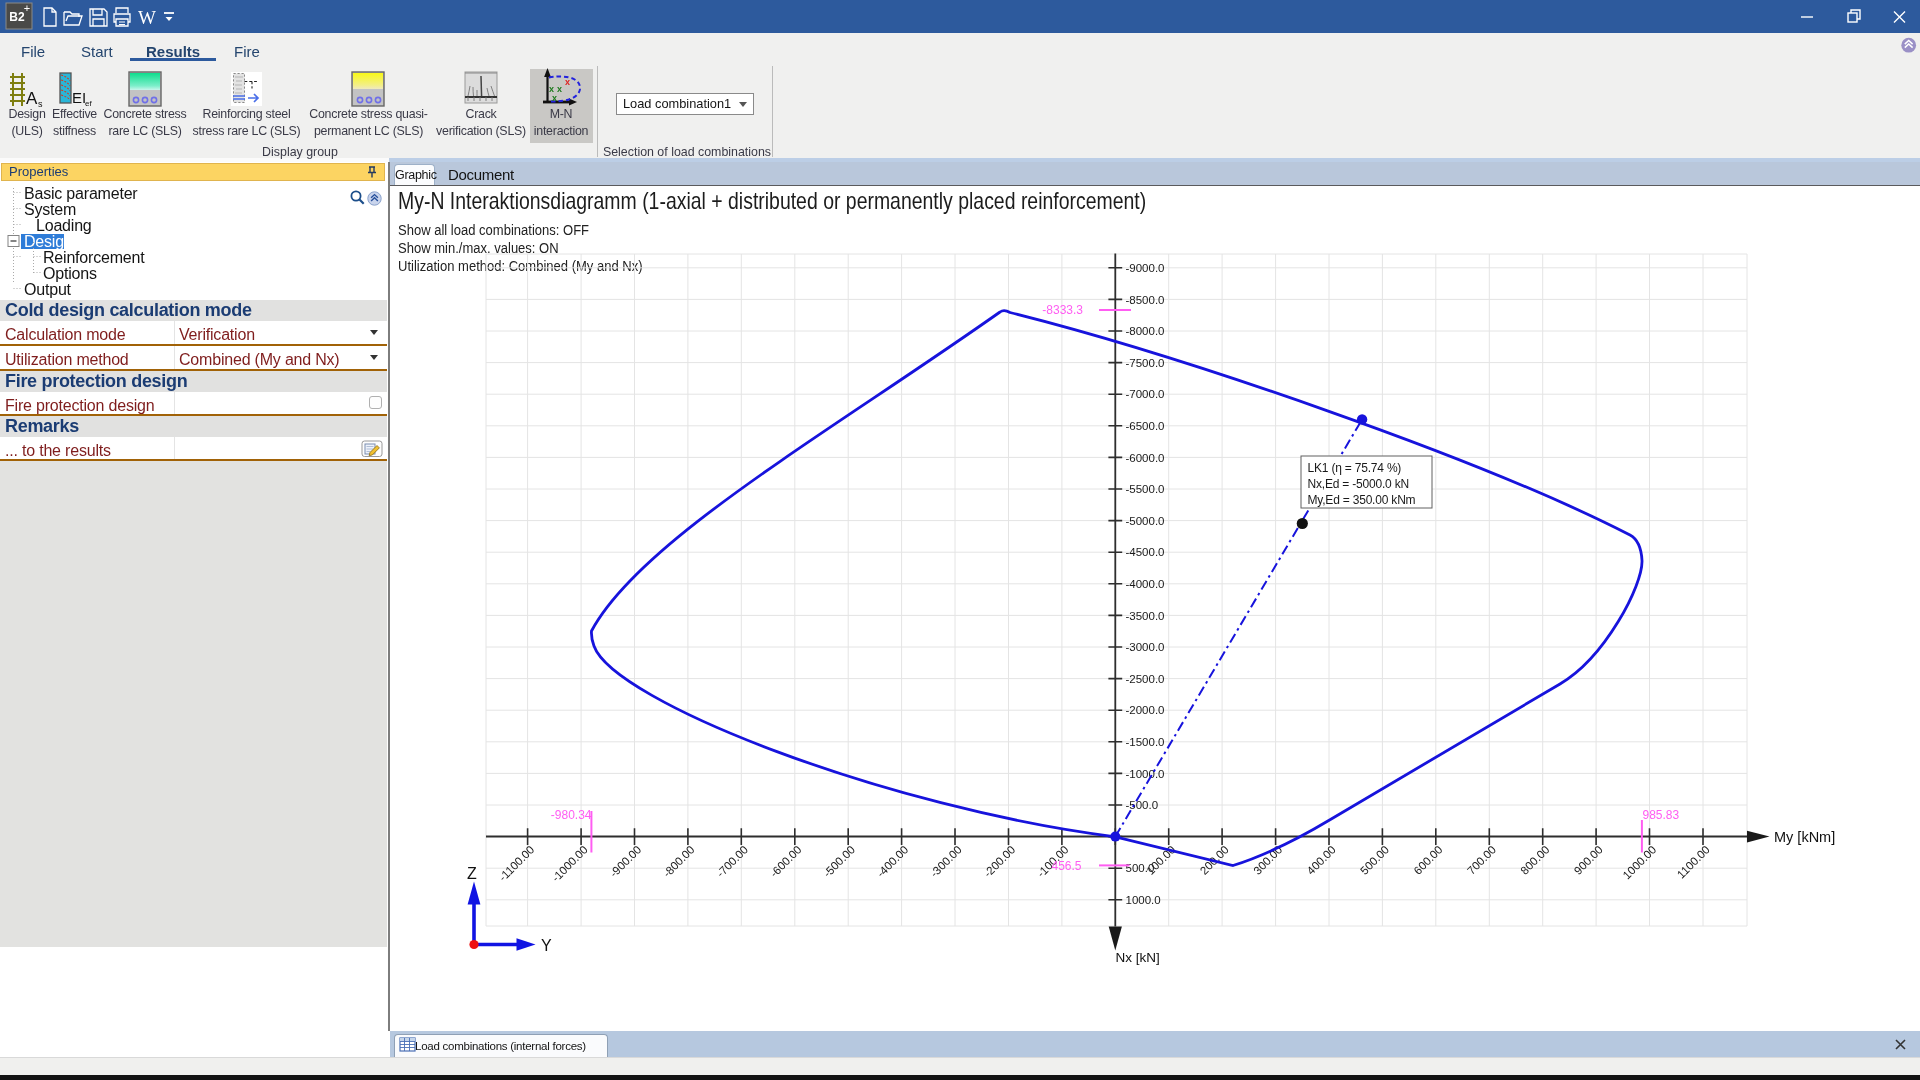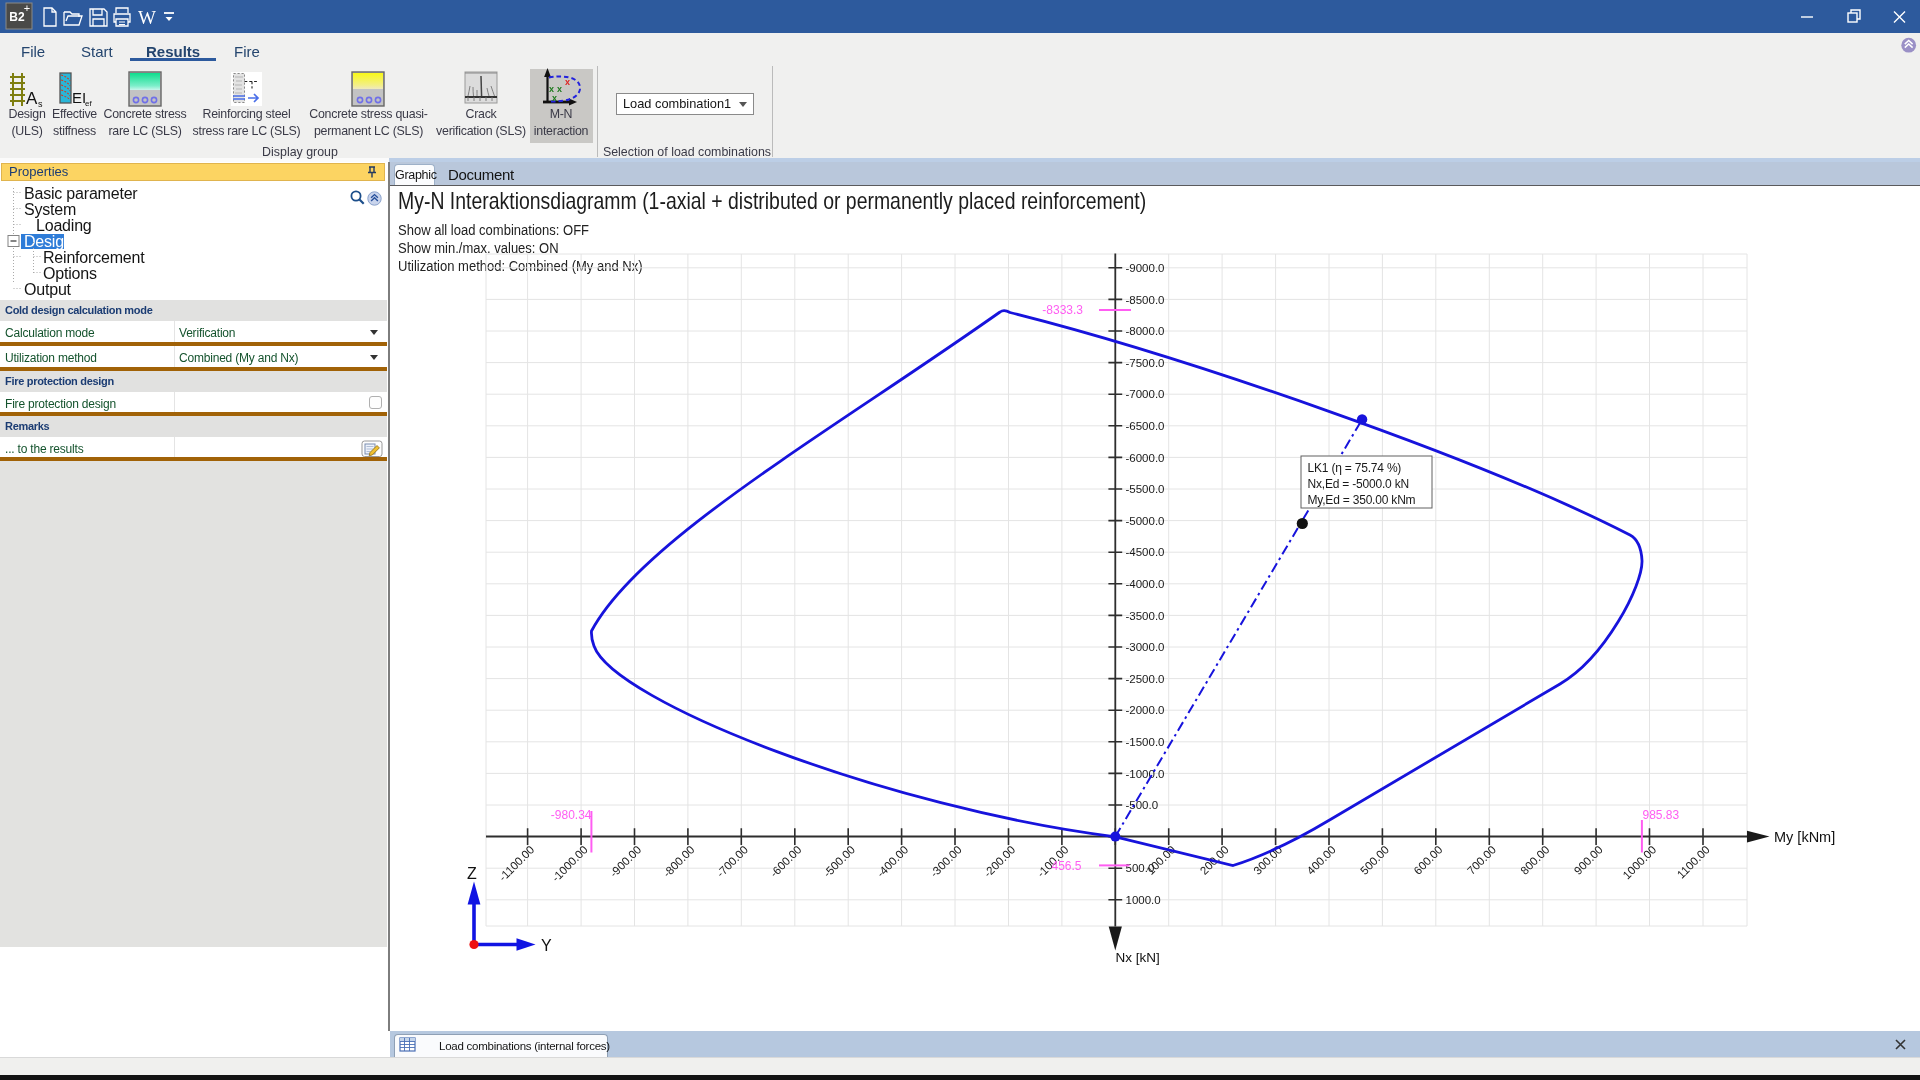--- a/index.html
+++ b/index.html
@@ -6,22 +6,22 @@
 #titlebar{left:0;top:0;width:1920px;height:33px;background:#2d5a9d}
 #menurow{left:0;top:33px;width:1920px;height:29px;background:#f0f0ef}
 #ribbon{left:0;top:62px;width:1920px;height:96px;background:#f0f0ef}
 #hairL{left:0;top:158px;width:389px;height:4px;background:#fbfbfb}
 #hairR{left:389px;top:158px;width:1531px;height:4px;background:#bccee6}
 .mtab{position:absolute;top:43px;font-size:15px;color:#24456e}
 .ritem{position:absolute;text-align:center;font-size:12.4px;letter-spacing:-0.25px;color:#3a3a47;line-height:16.5px;top:106px}
 .glabel{position:absolute;top:145px;font-size:12.4px;color:#3a3a47;text-align:center}
 .rsep{position:absolute;top:66px;height:91px;width:1px;background:#bbbbbb}
 #lpanel{left:0;top:162px;width:387px;height:869px;background:#fff}
-.ghead{position:absolute;left:0;width:387px;height:22px;background:#e1e1e0;font-weight:bold;font-size:11px;letter-spacing:-0.3px;color:#1b3c73;line-height:21px;padding-left:5px}
-.prow{position:absolute;left:0;width:387px;background:#fff;border-bottom:4px solid #a16207;font-size:12px;letter-spacing:-0.2px;color:#14532d}
+.ghead{position:absolute;left:0;width:387px;height:22px;background:#e1e1e0;font-weight:bold;font-size:18px;letter-spacing:-0.3px;color:#1b3c73;line-height:21px;padding-left:5px}
+.prow{position:absolute;left:0;width:387px;background:#fff;border-bottom:2px solid #a16207;font-size:16px;letter-spacing:-0.2px;color:#7f1d1d}
 .pcol{position:absolute;left:174px;top:0;bottom:0;width:1px;background:#e4e4e4}
 .tree{font-size:16px;letter-spacing:-0.2px;color:#141414;position:absolute}
 #splitter{left:388px;top:162px;width:2px;height:869px;background:#7d7d7d}
 #tabstrip{left:390px;top:162px;width:1530px;height:23px;background:#b9c7db}
 #gtab{left:394px;top:164px;width:41px;height:21px;background:#fbfcfe;border:1px solid #9db0c8;border-bottom:none;border-radius:4px 4px 0 0;font-size:12.5px;letter-spacing:-0.3px;color:#141414;text-align:center;line-height:20px}
 #dtab{left:448px;top:164px;width:56px;font-size:15px;letter-spacing:-0.3px;color:#141414;line-height:21px;text-align:left}
 #tabline{left:390px;top:184.5px;width:1530px;height:1.5px;background:#5a5a5c}
 #ctitle{left:398px;top:187px;font-size:24px;color:#1c1c1c;transform:scaleX(0.81);transform-origin:0 0;white-space:nowrap}
 .cinfo{position:absolute;left:398px;font-size:14px;color:#222222;transform:scaleX(0.93);transform-origin:0 0;white-space:nowrap}
 #bluestrip{left:390px;top:1031px;width:1530px;height:26px;background:#b6c8df}
@@ -311,21 +311,21 @@
       <path d="M 474 944.5 V 904"></path>
       <path d="M 474 944.5 H 517"></path>
     </g>
 <path d="M 467.6 904.5 H 480.4 L 474 881.5 Z" fill="#1114e3"></path>
 <path d="M 516.5 938.2 V 950.8 L 535.5 944.5 Z" fill="#1114e3"></path>
 <circle cx="474" cy="944.5" r="4.6" fill="#ee1111"></circle>
 <text x="467" y="879" font-size="16" fill="#111" text-anchor="start">Z</text>
 <text x="541" y="950.5" font-size="16" fill="#111">Y</text>
 </svg>
 <div class="abs" id="bluestrip"></div>
-<div class="abs" id="btab"><span style="margin-left:44px">Load combinations (internal forces)</span></div>
+<div class="abs" id="btab"><span style="margin-left:20px">Load combinations (internal forces)</span></div>
 <svg class="abs" style="left:399px;top:1037px" width="18" height="16" viewBox="0 0 18 16">
 <rect x="1" y="1" width="15" height="13" fill="#fff" stroke="#4a6fb5" stroke-width="1.2"></rect>
 <rect x="1" y="1" width="15" height="3.5" fill="#c5d5ea"></rect>
 <path d="M1 4.5 h15 M1 7.5 h15 M1 10.5 h15 M5.5 1 v13 M10.5 1 v13" stroke="#4a6fb5" stroke-width="0.9"></path>
 </svg>
 <svg class="abs" style="left:1893px;top:1037px" width="16" height="16" viewBox="0 0 16 16">
     <path d="M3 3 l9 9 M12 3 l-9 9" stroke="#333" stroke-width="1.6"></path>
   </svg>
 <div class="abs" id="statusbar"></div>
 <div class="abs" id="blackbar"></div>

